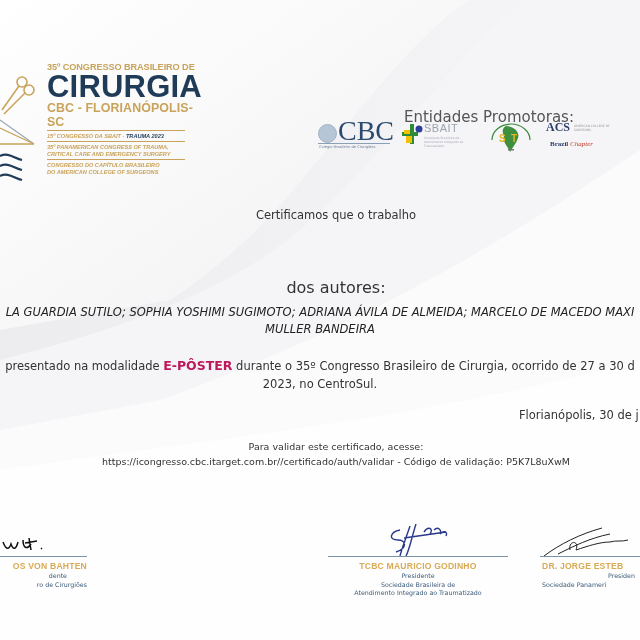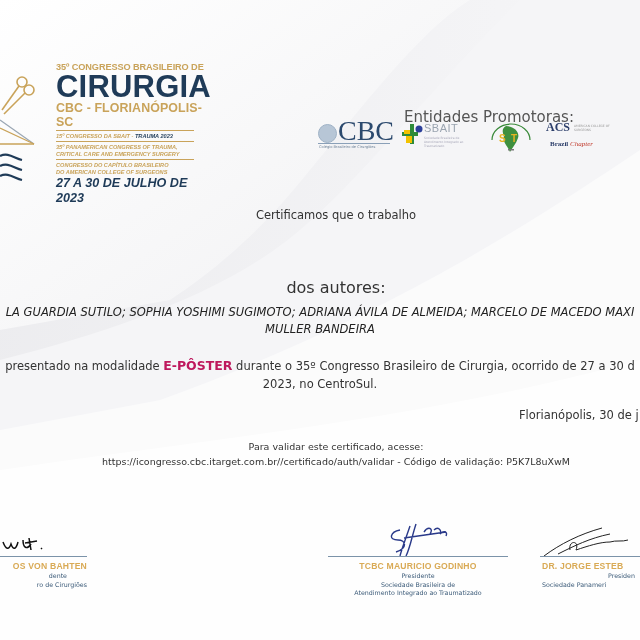--- a/index.html
+++ b/index.html
@@ -8,21 +8,21 @@
     background:#f6f6f7;
     font-family:"DejaVu Sans", sans-serif;
     color:#222;
   }
   .bg-layer { position:absolute; inset:0; z-index:0; }
   .content { position:absolute; inset:0; z-index:1; }
 
   
   .event-logo { position:absolute; left:0; top:62px; width:200px; height:130px; }
   .logo-graphic { position:absolute; left:0; top:8px; width:62px; height:115px; }
-  .logo-text { position:absolute; left:56px; top:0; width:150px; text-align:left; }
+  .logo-text { position:absolute; left:47px; top:0; width:150px; text-align:left; }
   .lt-line1 { font-family:"Liberation Sans", sans-serif; font-weight:bold; color:#c9a35a; font-size:9.2px; letter-spacing:-0.1px; line-height:11px; }
   .lt-cirurgia { font-family:"Liberation Sans", sans-serif; font-weight:bold; color:#1f3b58; font-size:31px; line-height:28px; letter-spacing:0.2px; }
   .lt-cbc { font-family:"Liberation Sans", sans-serif; font-weight:bold; color:#c9a35a; font-size:12.4px; line-height:14px; letter-spacing:0.1px; }
   .lt-rule { height:1px; background:#c9a35a; margin:1px 0 2px 0; width:138px; }
   .lt-small { font-family:"Liberation Sans", sans-serif; font-weight:bold; font-style:italic; color:#c9a35a; font-size:5.6px; line-height:7px; }
   .lt-small .navy { color:#1f3b58; }
   .lt-date { font-family:"Liberation Sans", sans-serif; font-weight:bold; font-style:italic; color:#1f3b58; font-size:12.6px; line-height:15px; }
 
   
   .promoters-title { position:absolute; left:404px; top:108px; font-size:15px; color:#555; }
@@ -102,21 +102,20 @@
       <div class="lt-cirurgia">CIRURGIA</div>
       <div class="lt-cbc">CBC - FLORIANÓPOLIS-SC</div>
       <div class="lt-rule"></div>
       <div class="lt-small"><span>15º CONGRESSO DA SBAIT - </span><span class="navy">TRAUMA 2023</span></div>
       <div class="lt-rule"></div>
       <div class="lt-small">35º PANAMERICAN CONGRESS OF TRAUMA,</div>
       <div class="lt-small">CRITICAL CARE AND EMERGENCY SURGERY</div>
       <div class="lt-rule"></div>
       <div class="lt-small">CONGRESSO DO CAPÍTULO BRASILEIRO</div>
       <div class="lt-small">DO AMERICAN COLLEGE OF SURGEONS</div>
-      <div class="lt-date">27 A 30 DE JULHO DE 2023</div>
     </div>
   </div>
 
   <div class="promoters-title">Entidades Promotoras:</div>
   <div class="promoters">
     <div class="cbc-logo">
       <div class="cbc-globe"></div>
       <div class="cbc-text">CBC</div>
       <div class="cbc-rule"></div>
       <div class="cbc-sub">Colégio Brasileiro de Cirurgiões</div>

